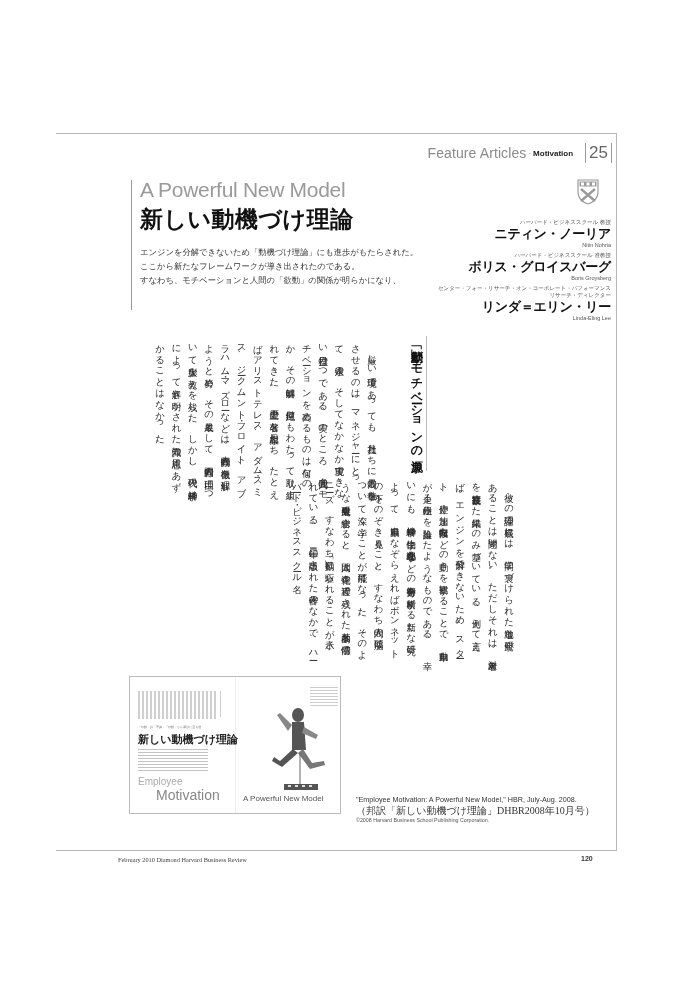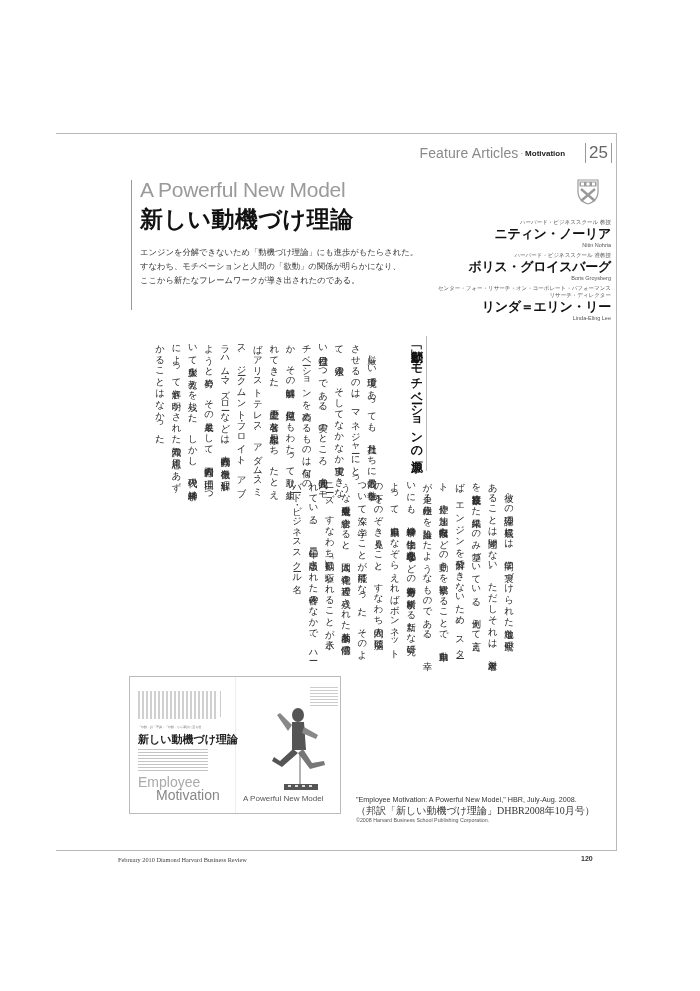--- a/index.html
+++ b/index.html
@@ -12,21 +12,21 @@
   }
 
   .running-head {
     position: absolute; right: 88px; top: 143px; display: flex; align-items: center;
     font-family: "Liberation Sans", sans-serif;
   }
   .running-head .section { font-size: 14px; color: #8a8a8a; letter-spacing: 0.1px; }
   .running-head .sep { font-size: 8px; color: #8a8a8a; margin: 0 2px; }
   .running-head .topic { font-size: 8px; font-weight: bold; color: #222; }
   .running-head .num {
-    font-size: 17px; color: #666; font-weight: 300; margin-left: 20px;
+    font-size: 17px; color: #666; font-weight: 300; margin-left: 12px;
     border-left: 1px solid #999; border-right: 1px solid #999; padding: 0 3px; line-height: 20px;
   }
 
   .title-block {
     position: absolute; left: 131px; top: 180px; border-left: 1px solid #999; padding-left: 8px; height: 130px;
   }
   .en-title { font-family: "Liberation Sans", sans-serif; font-size: 21px; line-height: 19px; color: #9a9a9a; font-weight: normal; letter-spacing: -0.3px; }
   .jp-title { font-size: 23px; font-weight: bold; color: #111; margin-top: 5px; letter-spacing: 0.5px; }
   .lead { margin-top: 10px; font-size: 8.3px; line-height: 14px; color: #333; }
 
@@ -54,21 +54,21 @@
     position: absolute; left: 129px; top: 676px; width: 212px; height: 138px; border: 1px solid #bbb; background: #fff;
   }
   .thumb .fold { position: absolute; left: 105px; top: 0; width: 1px; height: 100%; background: #eee; }
   .thumb .tcol { position: absolute; left: 8px; top: 14px; width: 80px; height: 28px;
     background: repeating-linear-gradient(90deg, #bbb 0 2px, #fff 2px 4px); opacity: 0.7; }
   .thumb .tside { position: absolute; left: 90px; top: 14px; width: 10px; height: 26px; border-left: 1px solid #ccc; }
   .thumb .tkicker { position: absolute; left: 8px; top: 48px; font-size: 3px; color: #777; }
   .thumb .tjp { position: absolute; left: 8px; top: 55px; font-size: 11px; font-weight: bold; font-family: "DejaVu Serif", serif; color: #222; }
   .thumb .tlead { position: absolute; left: 8px; top: 72px; width: 70px; height: 24px;
     background: repeating-linear-gradient(180deg, #aaa 0 1px, #fff 1px 3px); opacity: 0.7; }
-  .thumb .temp { position: absolute; left: 8px; top: 100px; font-family: "Liberation Sans", sans-serif; font-size: 14px; color: #aaa; line-height: 10px; }
+  .thumb .temp { position: absolute; left: 8px; top: 100px; font-family: "Liberation Sans", sans-serif; font-size: 10px; color: #aaa; line-height: 10px; }
   .thumb .tmot { position: absolute; left: 26px; top: 111px; font-family: "Liberation Sans", sans-serif; font-size: 14px; color: #888; line-height: 14px; }
   .thumb .tpow { position: absolute; left: 113px; top: 117px; font-family: "Liberation Sans", sans-serif; font-size: 8px; color: #555; }
   .thumb .tfig { position: absolute; left: 140px; top: 28px; width: 75px; height: 90px; }
   .thumb .tauthors { position: absolute; left: 180px; top: 10px; width: 28px; height: 20px;
     background: repeating-linear-gradient(180deg, #aaa 0 1px, #fff 1px 3px); opacity: 0.6; }
 
   .caption { position: absolute; left: 356px; top: 795px; font-family: "Liberation Sans", sans-serif; color: #333; }
   .caption .c1 { font-size: 7.2px; line-height: 10px; }
   .caption .c2 { font-family: Liberation Serif, serif; font-size: 10px; line-height: 11px; }
   .caption .c3 { font-size: 5.3px; line-height: 8px; color: #555; }
@@ -86,22 +86,22 @@
   <span class="sep">·</span>
   <span class="topic">Motivation</span>
   <span class="num">25</span>
 </div>
 
 <div class="title-block">
   <div class="en-title">A Powerful New Model</div>
   <div class="jp-title">新しい動機づけ理論</div>
   <div class="lead">
     <div>エンジンを分解できないため「動機づけ理論」にも進歩がもたらされた。</div>
+    <div>ここから新たなフレームワークが導き出されたのである。</div>
     <div>すなわち、モチベーションと人間の「欲動」の関係が明らかになり、</div>
-    <div>ここから新たなフレームワークが導き出されたのである。</div>
   </div>
 </div>
 
 <svg class="logo" viewBox="0 0 22 26">
   <path d="M1 1 H21 V13 C21 20 15 24 11 25 C7 24 1 20 1 13 Z" fill="#fff" stroke="#9a9a9a" stroke-width="1.2"></path>
   <rect x="2.5" y="2.5" width="17" height="5" fill="#9a9a9a"></rect>
   <rect x="4" y="3.5" width="3" height="3" fill="#fff"></rect>
   <rect x="9.5" y="3.5" width="3" height="3" fill="#fff"></rect>
   <rect x="15" y="3.5" width="3" height="3" fill="#fff"></rect>
   <path d="M4 10 L18 22 M18 10 L4 22" stroke="#9a9a9a" stroke-width="2.4"></path>

